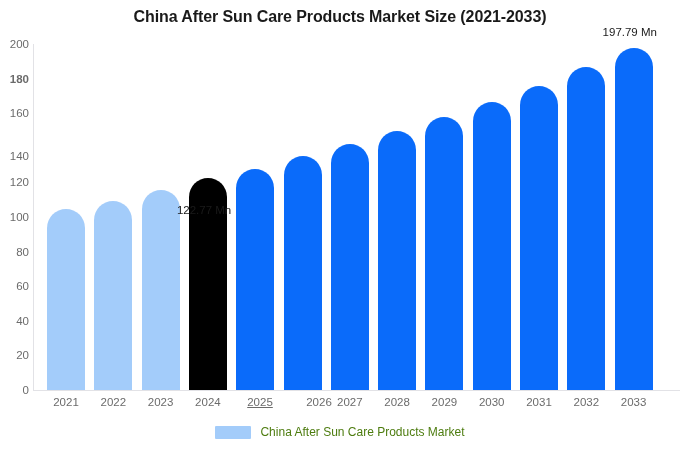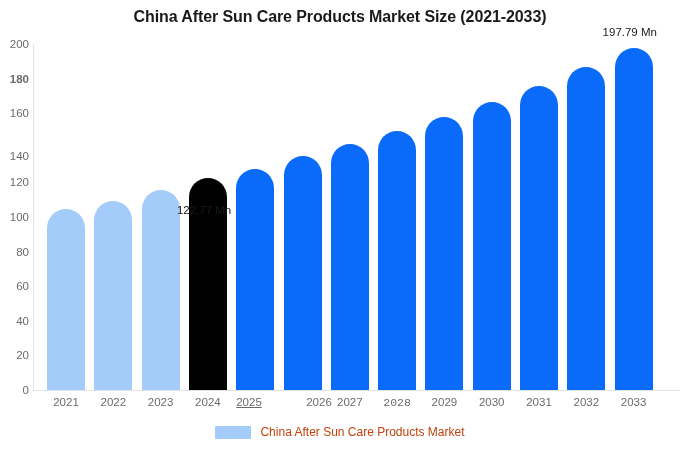--- a/index.html
+++ b/index.html
@@ -113,21 +113,21 @@
     gap:9px;
   }
   #legend-swatch {
     width:36px; height:13px;
     background:#a3ccfa;
     border-radius:1px;
     flex:0 0 auto;
   }
   #legend-label {
     font-size:12px;
-    color:#c2410c;
+    color:#4d7c0f;
     white-space:nowrap;
   }
 </style>
 </head>
 <body>
 
 <div id="chart-root">
 
   <div id="chart-title">China After Sun Care Products Market Size (2021-2033)</div>
 
@@ -164,24 +164,24 @@
         <div class="bar" title="2032: 186.5" style="left: 534.3px; height: 322.645px; background: rgb(10, 107, 250);"></div>
         <div class="bar" title="2033: 197.79" style="left: 581.6px; height: 342.177px; background: rgb(10, 107, 250);"></div>
       </div>
   </div>
 
   <div id="x-ticks">
       <div class="x-tick" style="left: 9px;">2021</div>
       <div class="x-tick" style="left: 56.3px;">2022</div>
       <div class="x-tick" style="left: 103.6px;">2023</div>
       <div class="x-tick" style="left: 150.9px;">2024</div>
-      <div class="x-tick" style="left: 192px; text-decoration: underline;">2025</div>
+      <div class="x-tick" style="left: 203px; text-decoration: underline;">2025</div>
       <div class="x-tick" style="left: 262px;">2026</div>
       <div class="x-tick" style="left: 292.8px;">2027</div>
-      <div class="x-tick" style="left: 340.1px; font-family: Liberation Mono, monospace;">2028</div>
+      <div class="x-tick" style="left: 340.1px;">2028</div>
       <div class="x-tick" style="left: 387.4px;">2029</div>
       <div class="x-tick" style="left: 434.7px;">2030</div>
       <div class="x-tick" style="left: 482px;">2031</div>
       <div class="x-tick" style="left: 529.3px;">2032</div>
       <div class="x-tick" style="left: 576.6px;">2033</div>
     </div>
 
   <div id="annotations-layer">
       <div class="data-label" style="top: 155.608px; left: 176.9px; margin-top: 48px;">122.77 Mn</div>
       <div class="data-label" style="top: 25.8233px; left: 602.6px;">197.79 Mn</div>

